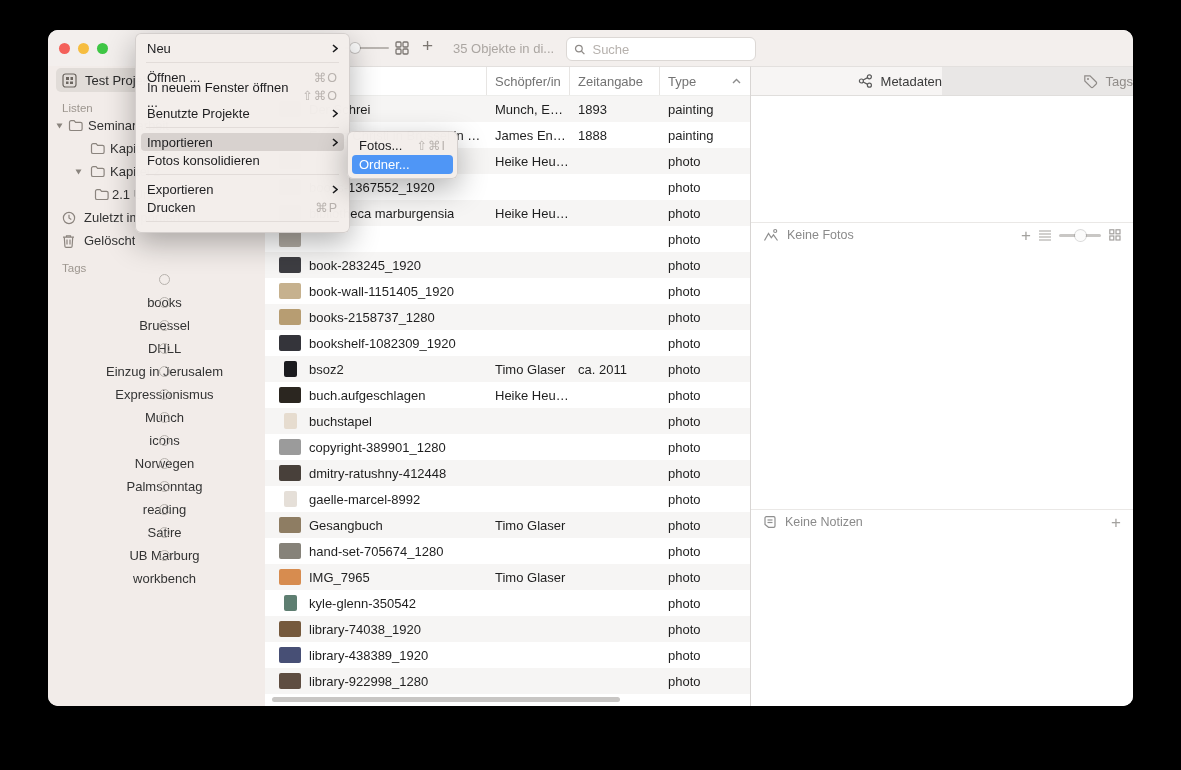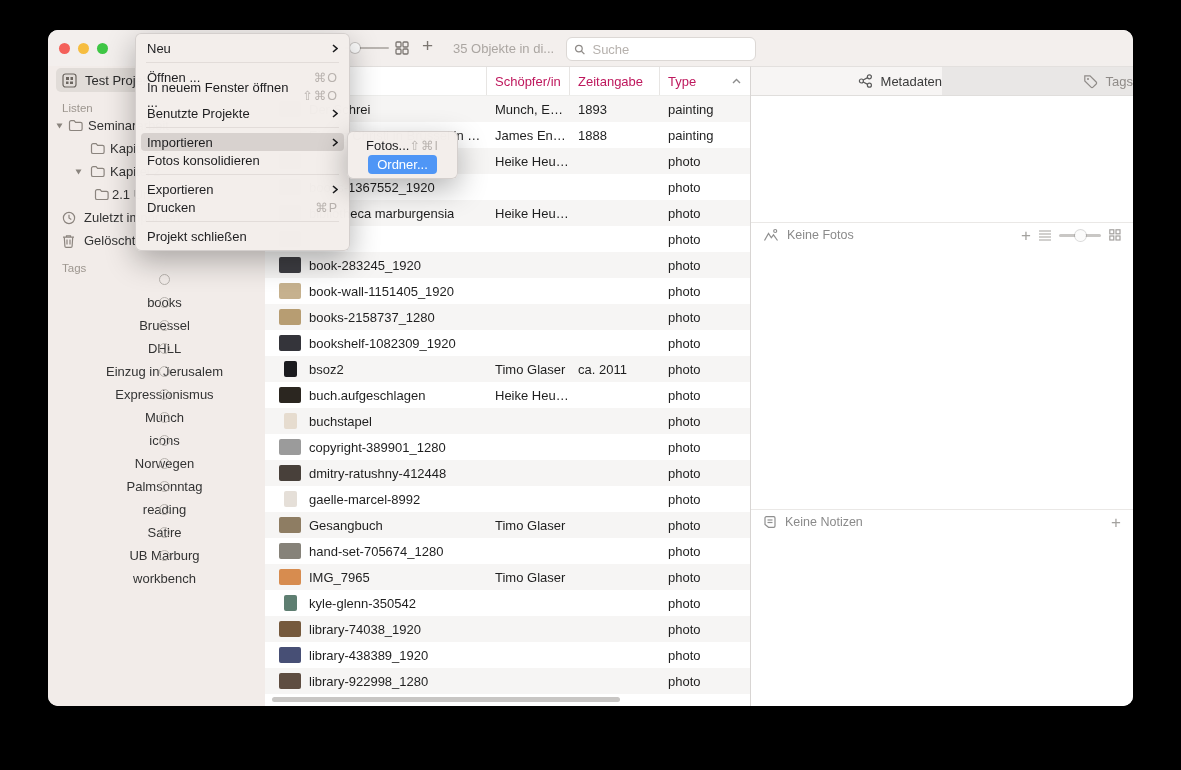--- a/index.html
+++ b/index.html
@@ -33,21 +33,21 @@
   .s-item .lbl{white-space:nowrap;overflow:hidden;}
   .tri{width:0;height:0;border-left:5px solid #8a847e;border-top:3.5px solid transparent;
        border-bottom:3.5px solid transparent;position:absolute;}
   .tri.open{transform:rotate(90deg);}
   .sicon{position:absolute;color:#8b847e;display:flex;}
   .tagrow{height:23px;display:flex;align-items:center;padding-left:16px;gap:10px;font-size:13px;color:#333;flex-direction:column;}
   .tagcircle{width:11px;height:11px;border-radius:50%;border:1.2px solid #b7b2ad;box-sizing:border-box;flex:none;}
 
   
   .table{position:absolute;left:217px;top:36px;width:485px;bottom:0;background:#fff;border-top:1px solid #e3e0de;box-sizing:border-box;}
-  .thead{height:28px;display:flex;border-bottom:1px solid #ededeb;align-items:stretch;font-size:13px;color:#be185d;}
+  .thead{height:28px;display:flex;border-bottom:1px solid #ededeb;align-items:stretch;font-size:13px;color:#737373;}
   .th{display:flex;align-items:center;padding-left:8px;border-right:1px solid #e7e5e3;box-sizing:border-box;}
   .th:last-child{border-right:none;}
   .c0{width:222px;flex:none;}.c1{width:83px;flex:none;}.c2{width:90px;flex:none;}.c3{width:90px;flex:none;}
   .th.c3{justify-content:space-between;padding-right:9px;}
   .sort{color:#8c8c8c;display:flex;}
   .row{height:26px;display:flex;align-items:center;font-size:13px;color:#1f1f1f;}
   .rows .row:nth-child(odd){background:#f6f5f4;}
   .cell{box-sizing:border-box;overflow:hidden;white-space:nowrap;text-overflow:ellipsis;}
   .cell.c-name{width:222px;flex:none;display:flex;align-items:center;padding-left:14px;gap:8px;}
   .cell.c-creator{width:83px;flex:none;padding-left:8px;}
@@ -83,22 +83,22 @@
         padding:5px 0;box-sizing:border-box;z-index:20;}
   .m-item{height:18px;margin:0 5px;padding:0 6px;border-radius:4px;display:flex;align-items:center;
           justify-content:space-between;font-size:13px;color:#1d1d1f;}
   .m-item .sc{color:#b8b2ae;font-size:12.5px;letter-spacing:1px;}
   .m-item .chev{color:#1d1d1f;display:flex;}
   .m-item.hl{background:#d8d2cf;}
   .m-sep{height:1px;background:#e2dcd9;margin:5px 10px;}
   .submenu{position:absolute;left:299px;top:101px;width:111px;background:rgba(243,238,235,.99);
            border:1px solid rgba(0,0,0,.13);border-radius:6px;box-shadow:0 10px 30px rgba(0,0,0,.3);
            padding:4px 0;box-sizing:border-box;z-index:21;}
-  .sm-item{height:19px;margin:0 20px;padding:0 7px;border-radius:4px;display:flex;align-items:center;
-           justify-content:center;font-size:13px;color:#1d1d1f;}
+  .sm-item{height:19px;margin:0 4px;padding:0 7px;border-radius:4px;display:flex;align-items:center;
+           justify-content:space-between;font-size:13px;color:#1d1d1f;}
   .sm-item .sc{color:#b8b2ae;font-size:12.5px;letter-spacing:1px;}
   .sm-item.sel{color:#fff;}
   svg{display:block;}
 </style>
 </head>
 <body>
 
 <div class="stage">
   <div class="window">
 
@@ -672,23 +672,20 @@
             <svg width="6" height="9" viewBox="0 0 6 9" fill="none" stroke="#1d1d1f" stroke-width="1.6">
               <polyline points="1,1 5,4.5 1,8"></polyline>
             </svg>
           </span>
       </div>
       <div class="m-item">
         <span>Drucken</span>
         <span class="sc">⌘P</span>
       </div>
       <div class="m-sep"></div>
-      <div class="m-item">
-        <span>Projekt schließen</span>
-      </div>
     </div>
 
     <div class="submenu">
       <div class="sm-item">
         <span>Fotos...</span>
         <span class="sc">⇧⌘I</span>
       </div>
       <div class="sm-item sel" style="background: rgb(79, 150, 246);">
         <span>Ordner...</span>
       </div>

